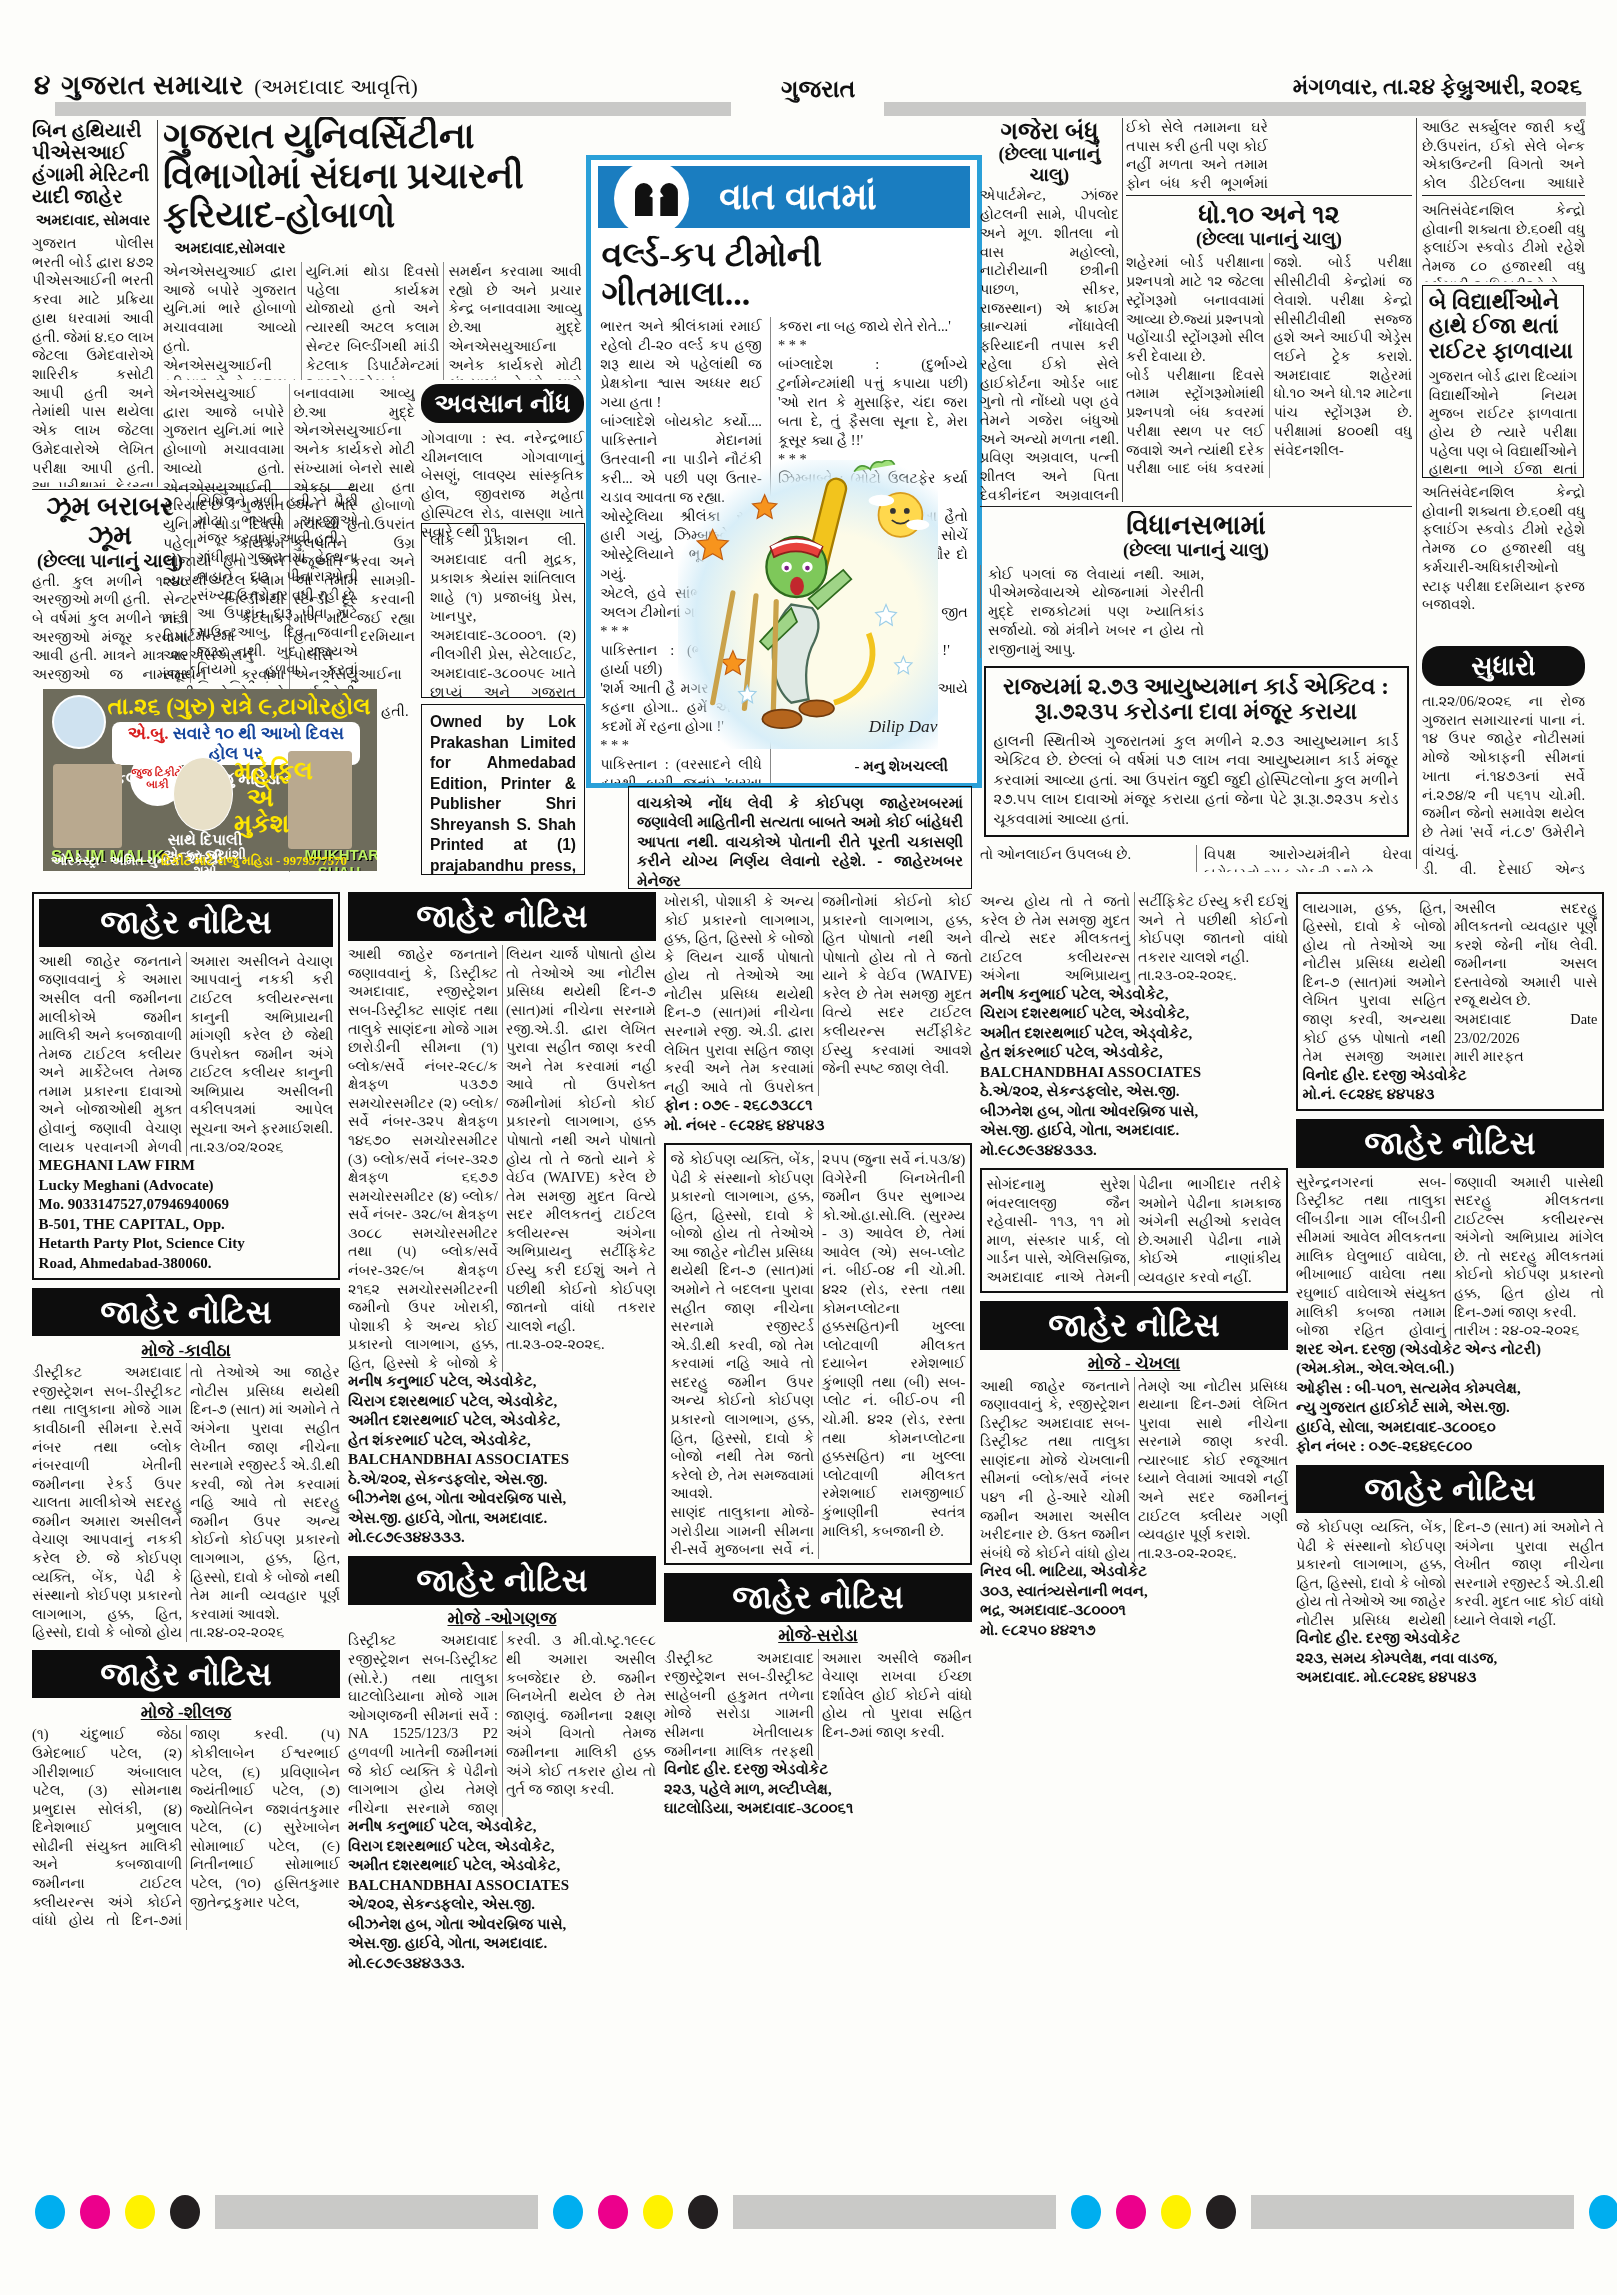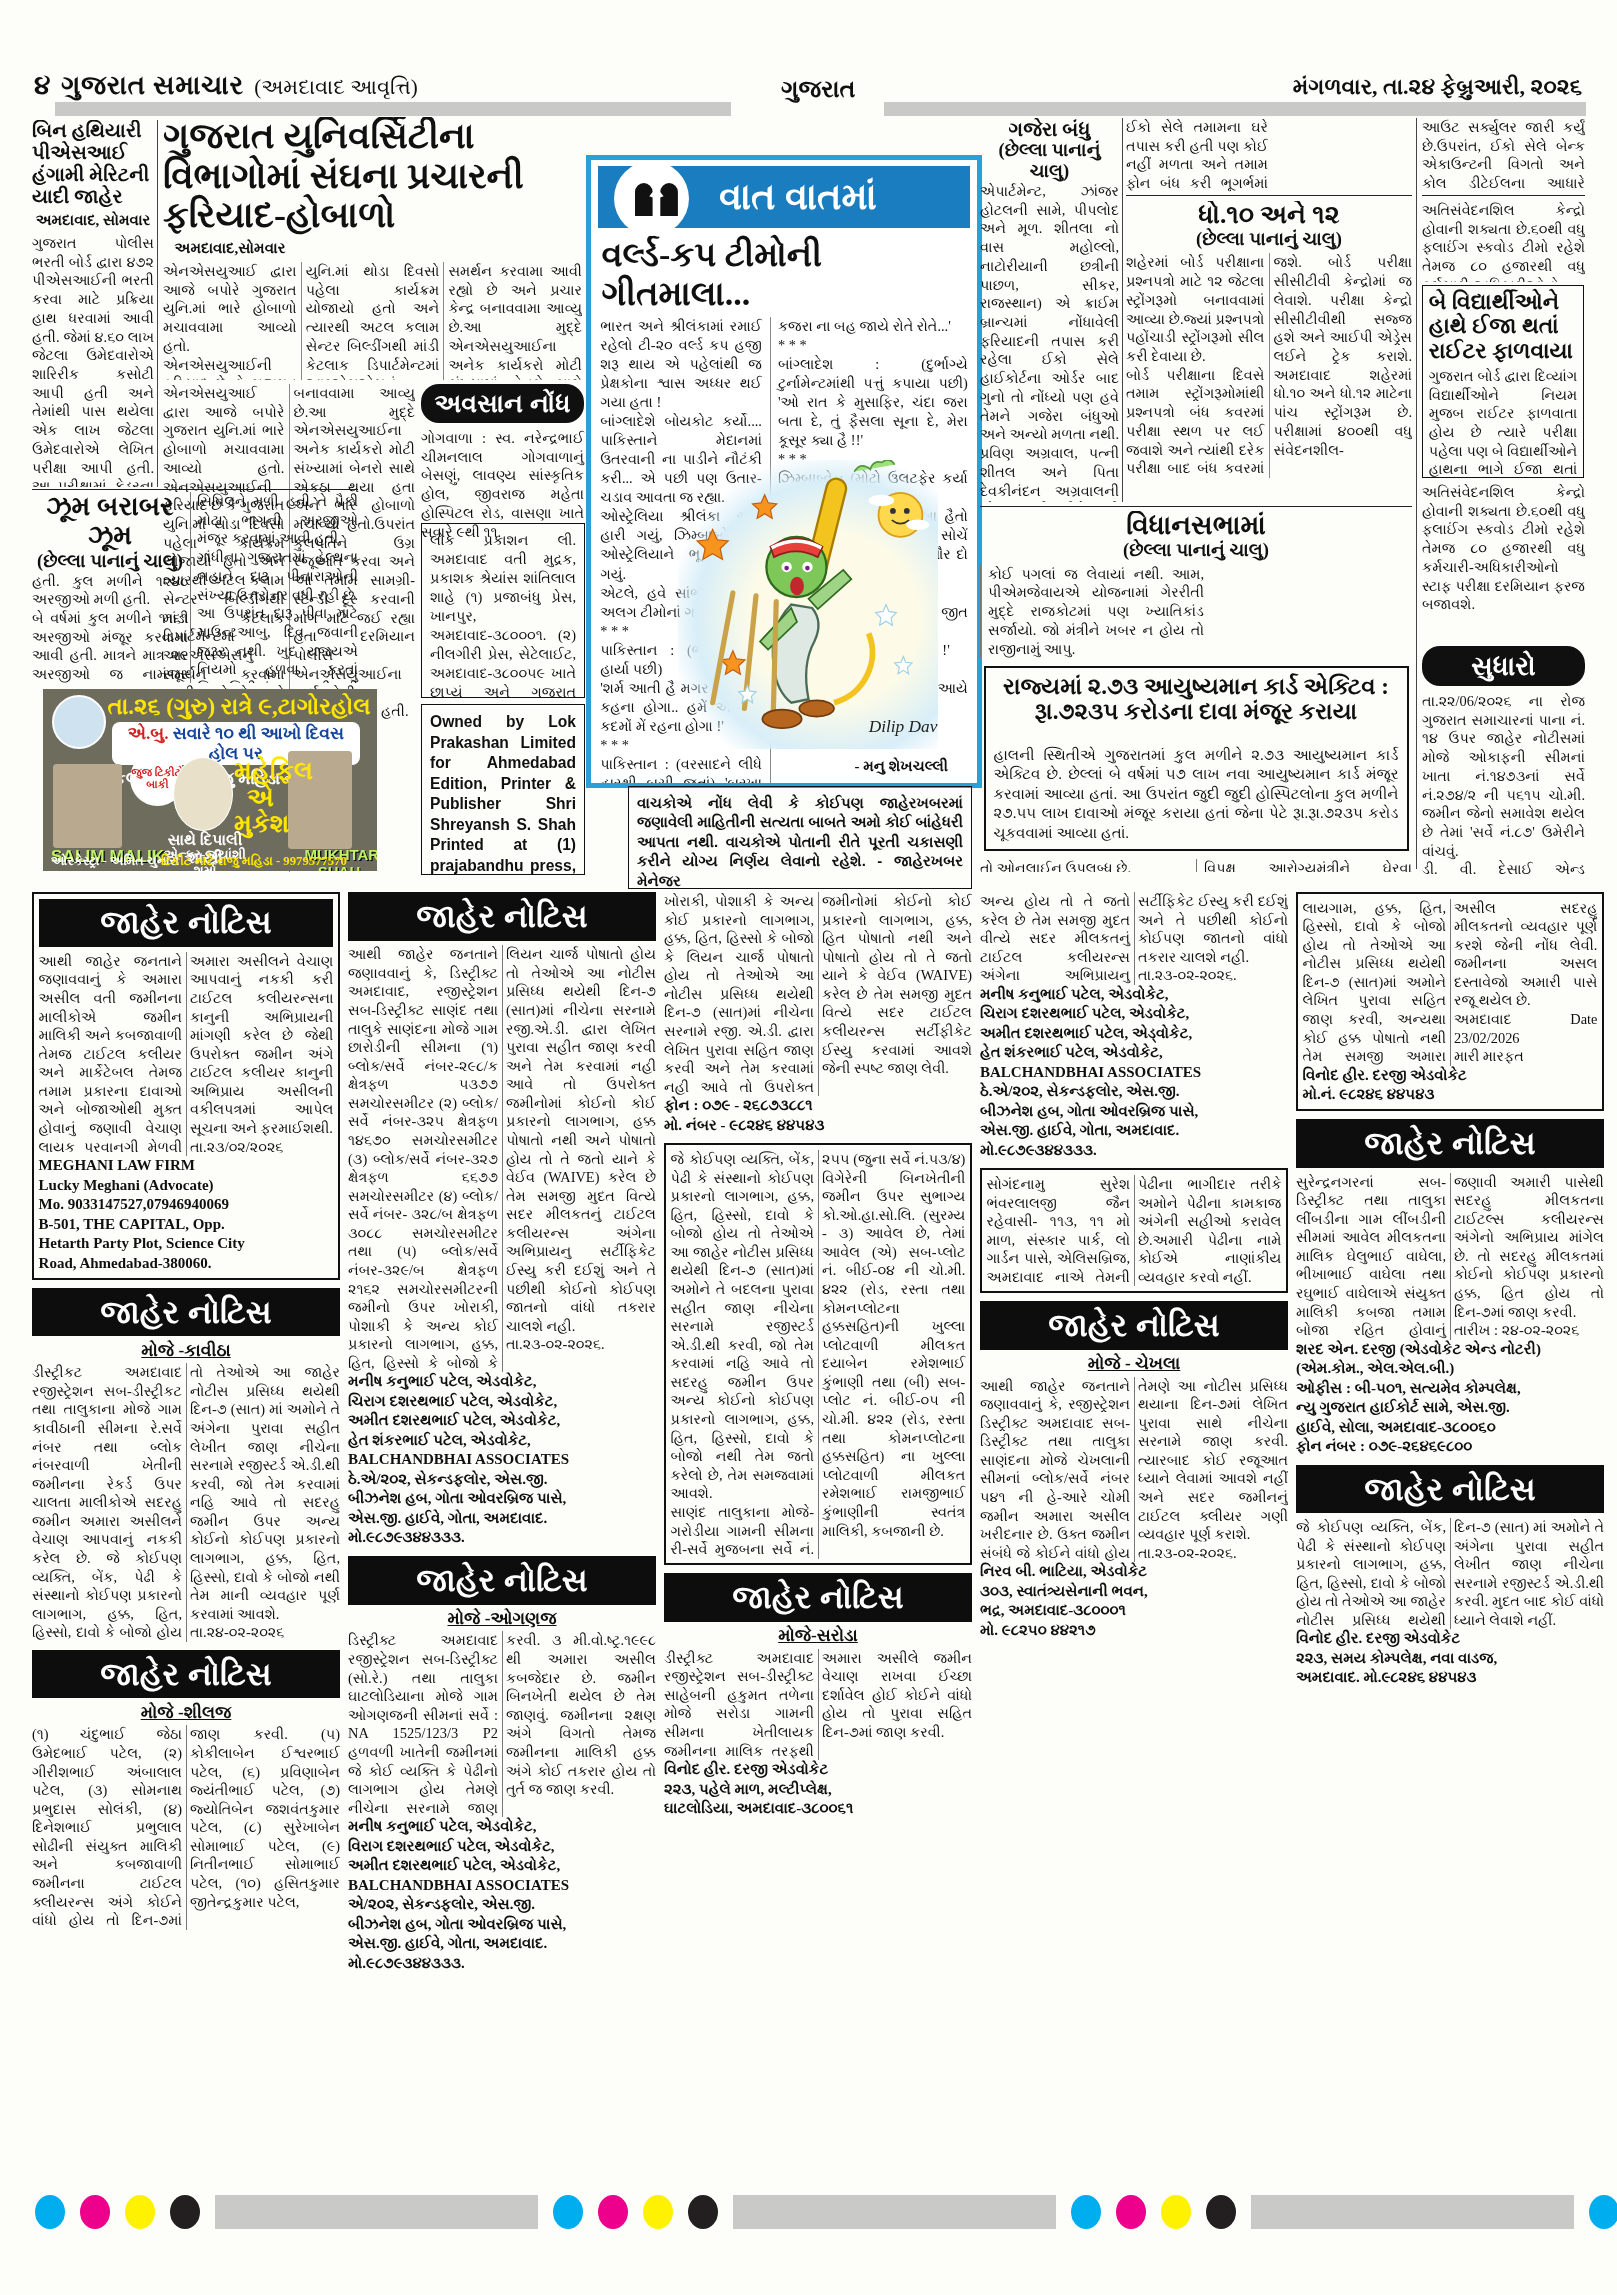--- a/index.html
+++ b/index.html
@@ -242,21 +242,21 @@
       </svg>
     </div>
     <div class="vaat-attrib abs" style="right:11.6px;bottom:8px;">- મનુ શેખચલ્લી</div>
   </div>
 
   <div class="abs boxed clip" style="left:628px;top:786px;width:342px;height:101px;">
     <div class="body-txt" style="font-family:'Liberation Sans','DejaVu Sans',sans-serif;font-weight:bold;padding:5.8px 8px;font-size:15px;">વાચકોએ નોંધ લેવી કે કોઈપણ જાહેરખબરમાં જણાવેલી માહિતીની સત્યતા બાબતે અમો કોઈ બાંહેધરી આપતા નથી. વાચકોએ પોતાની રીતે પૂરતી ચકાસણી કરીને યોગ્ય નિર્ણય લેવાનો રહેશે.   - જાહેરખબર મેનેજર</div>
   </div>
 
   <div class="abs clip" style="left:980px;top:118px;width:139px;height:384px;">
-    <div class="sec-head" style="font-size:20px;">ગજેરા બંધુ</div>
+    <div class="sec-head" style="font-size:24px;">ગજેરા બંધુ</div>
     <div class="sec-cont">(છેલ્લા પાનાનું ચાલુ)</div>
     <div class="body-txt">એપાર્ટમેન્ટ, ઝાંજર હોટલની સામે, પીપલોદ અને મૂળ. શીતલા નો વાસ મહોલ્લો, નાટોરીયાની છત્રીની પાછળ, સીકર, રાજસ્થાન) એ ક્રાઈમ બ્રાન્ચમાં નોંધાવેલી ફરિયાદની તપાસ કરી રહેલા ઈકો સેલે હાઈકોર્ટના ઓર્ડર બાદ ગુનો તો નોંધ્યો પણ હવે તેમને ગજેરા બંધુઓ અને અન્યો મળતા નથી. પ્રવિણ અગ્રવાલ, પત્ની શીતલ અને પિતા દેવકીનંદન અગ્રવાલની બોગસ સહી કરીને શાંતી રેસિડેન્સી પ્રા. લિમાંથી તેમનું શેરહોલ્ડીંગ ૪૩ ટકાથી ઘટાડીને ૪.૨ ટકા કરી દેવાયું હતું. તેમજ આ કંપની હેઠળના પ્રોજેક્ટ રીંગરોનડી મિલેનિયમ માર્કેટર અને ૪ની ૧૮૫ દુકાનો આશરે રૂા.૧૯,૨૮,૩૯,૬૯,૦૦૦માં (અંદાજે રૂા.૧૯૨૮ કરોડ) વેચીને પ્રવિણ અગ્રવાલ સાથે રૂા.૧,૪૭,૬૪,૪૯,૦૦૦ની (અંદાજે રૂા.૧૪૭ કરોડ) છેતરપિંડી કરી છે.</div>
   </div>
   <div class="abs thin-rule" style="left:1122px;top:118px;width:1.2px;height:384px;"></div>
 
   <div class="abs clip" style="left:1126px;top:118px;width:142px;height:75px;">
     <div class="body-txt">ઈકો સેલે તમામના ઘરે તપાસ કરી હતી પણ કોઈ નહીં મળતા અને તમામ ફોન બંધ કરી ભૂગર્ભમાં ઉતરી જતા તેઓ વિદેશ ભાગી છૂટે નહીં તે માટે તમામ વિરુદ્ધ લુક</div>
   </div>
   <div class="abs rule-b" style="left:1126px;top:195px;width:286px;"></div>
   <div class="abs clip" style="left:1126px;top:201px;width:286px;height:303px;">
@@ -268,21 +268,21 @@
 
   <div class="abs rule-b" style="left:980px;top:506px;width:432px;"></div>
   <div class="abs clip" style="left:980px;top:511px;width:432px;height:361px;">
     <div class="sec-head">વિધાનસભામાં</div>
     <div class="sec-cont">(છેલ્લા પાનાનું ચાલુ)</div>
     <div style="display:flex;gap:8px;margin-top:3.5px;">
       <div class="body-txt" style="width:50%;border-left:0.6px solid #777;padding-left:7px;">કોઈ પગલાં જ લેવાયાં નથી. આમ, પીએમજેવાયએ યોજનામાં ગેરરીતી મુદ્દે રાજકોટમાં પણ ખ્યાતિકાંડ સર્જાયો. જો મંત્રીને ખબર ન હોય તો રાજીનામું આપુ.</div>
     </div>
     <div class="boxed-thick" style="margin:8px 3.5px;padding:5.8px 8px;">
       <div class="sec-head" style="font-size:23px;">રાજ્યમાં ૨.૭૩ આયુષ્યમાન કાર્ડ એક્ટિવ : રૂા.૭૨૩૫ કરોડના દાવા મંજૂર કરાયા</div>
-      <div class="body-txt" style="font-size:15px;margin-top:21px;">હાલની સ્થિતીએ ગુજરાતમાં કુલ મળીને ૨.૭૩ આયુષ્યમાન કાર્ડ એક્ટિવ છે. છેલ્લાં બે વર્ષમાં ૫૭ લાખ નવા આયુષ્યમાન કાર્ડ મંજૂર કરવામાં આવ્યા હતાં. આ ઉપરાંત જુદી જુદી હોસ્પિટલોના કુલ મળીને ૨૭.૫૫ લાખ દાવાઓ મંજૂર કરાયા હતાં જેના પેટે રૂા.રૂા.૭૨૩૫ કરોડ ચૂકવવામાં આવ્યા હતાં.</div>
+      <div class="body-txt" style="font-size:15px;margin-top:7px;">હાલની સ્થિતીએ ગુજરાતમાં કુલ મળીને ૨.૭૩ આયુષ્યમાન કાર્ડ એક્ટિવ છે. છેલ્લાં બે વર્ષમાં ૫૭ લાખ નવા આયુષ્યમાન કાર્ડ મંજૂર કરવામાં આવ્યા હતાં. આ ઉપરાંત જુદી જુદી હોસ્પિટલોના કુલ મળીને ૨૭.૫૫ લાખ દાવાઓ મંજૂર કરાયા હતાં જેના પેટે રૂા.રૂા.૭૨૩૫ કરોડ ચૂકવવામાં આવ્યા હતાં.</div>
     </div>
     <div style="display:flex;gap:8px;">
       <div class="body-txt" style="width:50%;">તો ઓનલાઈન ઉપલબ્ધ છે.</div>
       <div class="body-txt" style="width:50%;border-left:0.6px solid #777;padding-left:7px;">વિપક્ષ આરોગ્યમંત્રીને ઘેરવા બરોબરનો વ્યૂહ ગોઠવી રહ્યો છે.</div>
     </div>
   </div>
 
   <div class="abs thin-rule" style="left:1416px;top:118px;width:1.2px;height:751px;"></div>
   <div class="abs clip" style="left:1422px;top:118px;width:163px;height:74px;">
     <div class="body-txt">આઉટ સર્ક્યુલર જારી કર્યું છે.ઉપરાંત, ઈકો સેલે બેન્ક એકાઉન્ટની વિગતો અને કોલ ડીટેઈલના આધારે તપાસ હાથ ધરી છે.વધુ તપાસ પીઆઈ જી.એમ.હડિયા કરી રહ્યા છે.</div>

